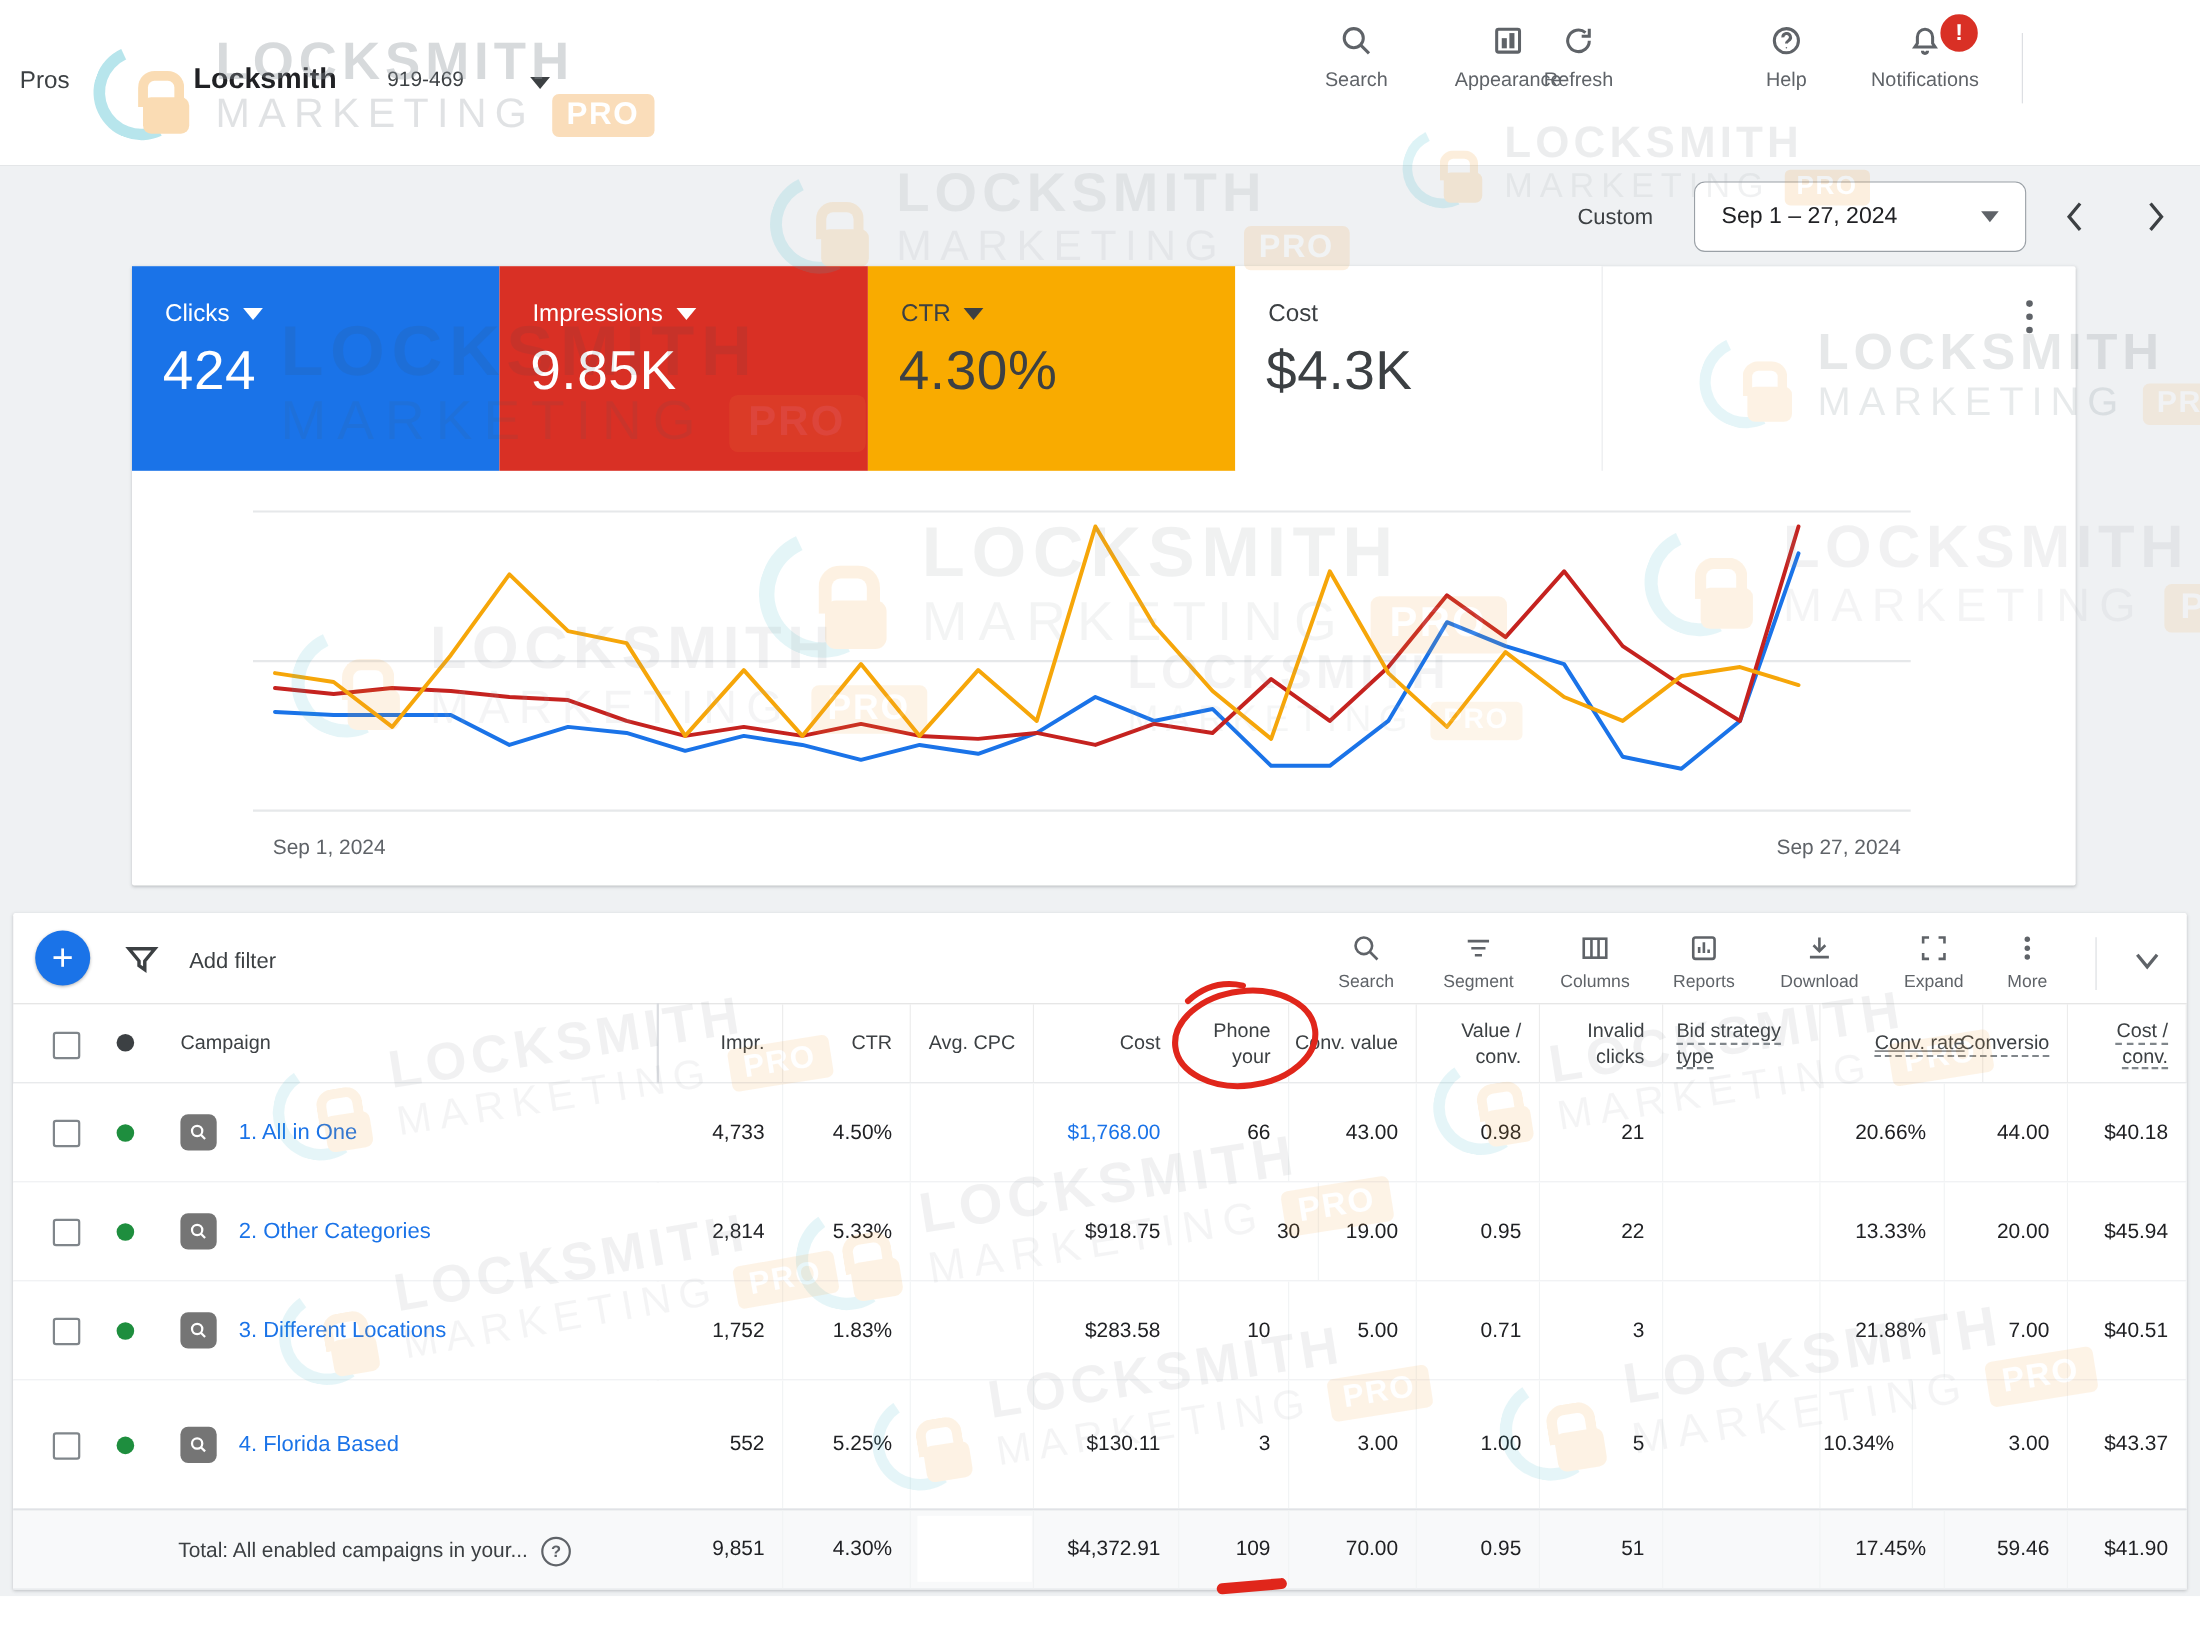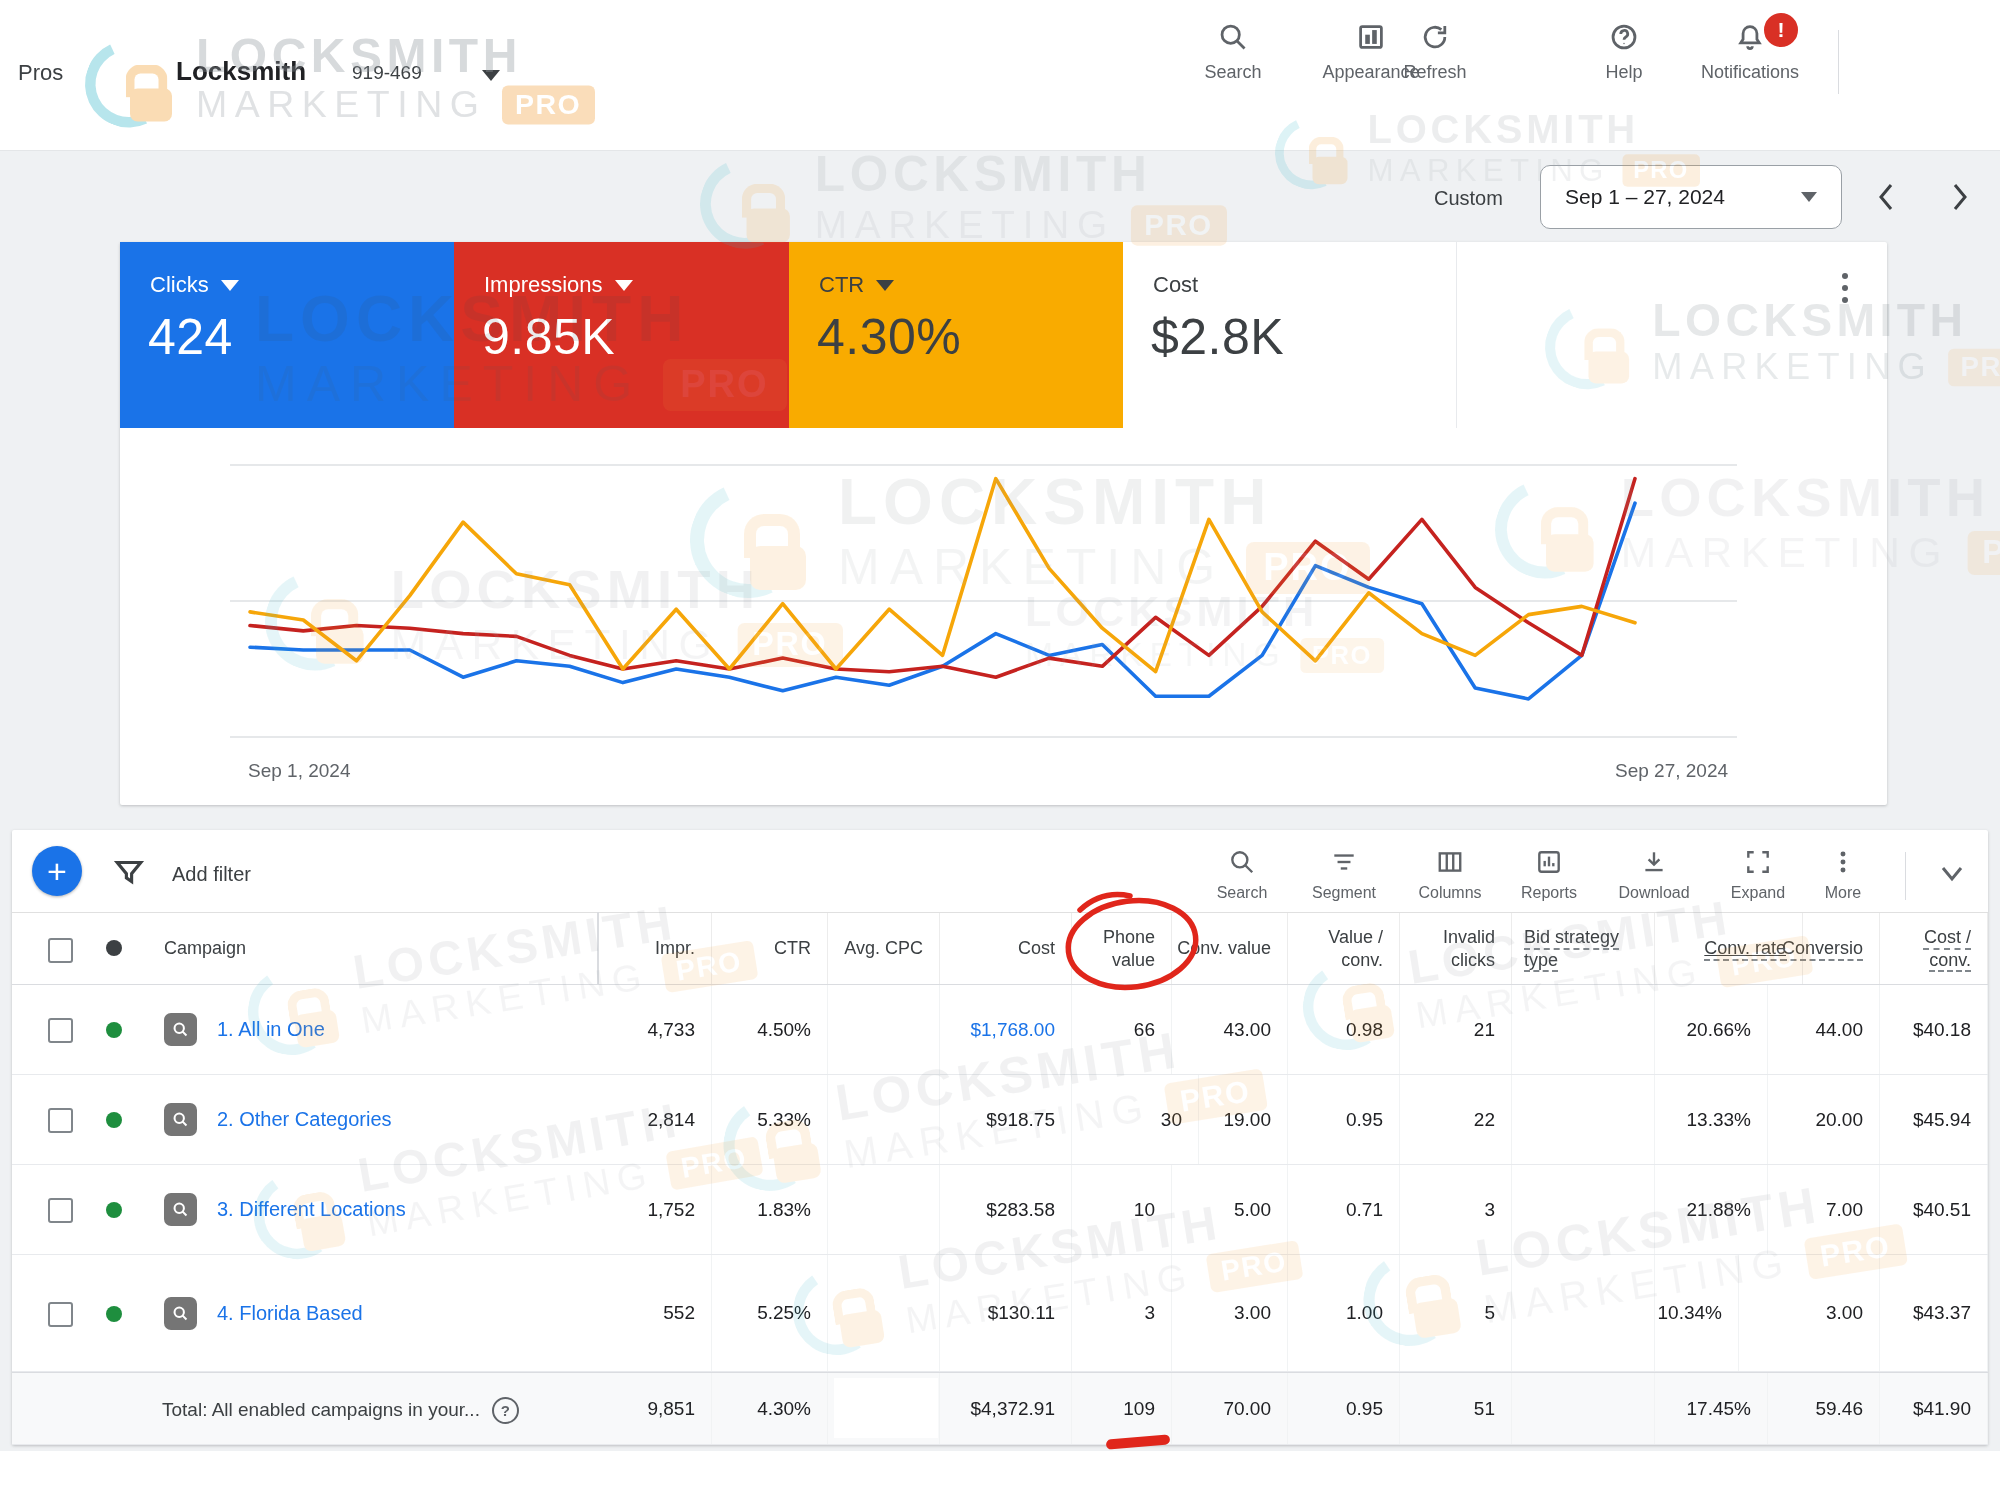--- a/index.html
+++ b/index.html
@@ -180,21 +180,21 @@
       <div class="tile-label-row">
           <span>CTR</span>
         <span class="tile-caret"></span>
         </div>
       <div class="tile-value">4.30%</div>
     </div>
     <div class="tile" style="left: 1003px; width: 334px; border-right: 1px solid rgb(232, 234, 237); background: rgb(255, 255, 255); color: rgb(60, 64, 67);">
       <div class="tile-label-row">
           <span>Cost</span>
         </div>
-      <div class="tile-value">$2.8K</div>
+      <div class="tile-value">$4.3K</div>
     </div>
     <div class="kebab">
         <i></i>
         <i></i>
         <i></i>
       </div>
 
     <svg id="trend-svg" class="abs" style="left:80px;top:188px;" width="1580" height="330" viewBox="0 0 1580 330">
       <line x1="30" y1="35" x2="1537" y2="35" stroke="#e6e8ea" stroke-width="2"></line>
       <line x1="30" y1="171" x2="1537" y2="171" stroke="#e6e8ea" stroke-width="2"></line>
@@ -292,21 +292,21 @@
         <div class="hcell right" style="left: 700px; width: 116px;">
           <span>CTR</span>
         </div>
         <div class="hcell right" style="left: 816px; width: 112px;">
           <span>Avg. CPC</span>
         </div>
         <div class="hcell right" style="left: 928px; width: 132px;">
           <span>Cost</span>
         </div>
         <div class="hcell right" style="left: 1060px; width: 100px;">
-          <span>Phone value</span>
+          <span>Phone your</span>
         </div>
         <div class="hcell right" style="left: 1160px; width: 116px;">
           <span>Conv. value</span>
         </div>
         <div class="hcell right" style="left: 1276px; width: 112px;">
           <span>Value / conv.</span>
         </div>
         <div class="hcell right" style="left: 1388px; width: 112px;">
           <span>Invalid clicks</span>
         </div>

